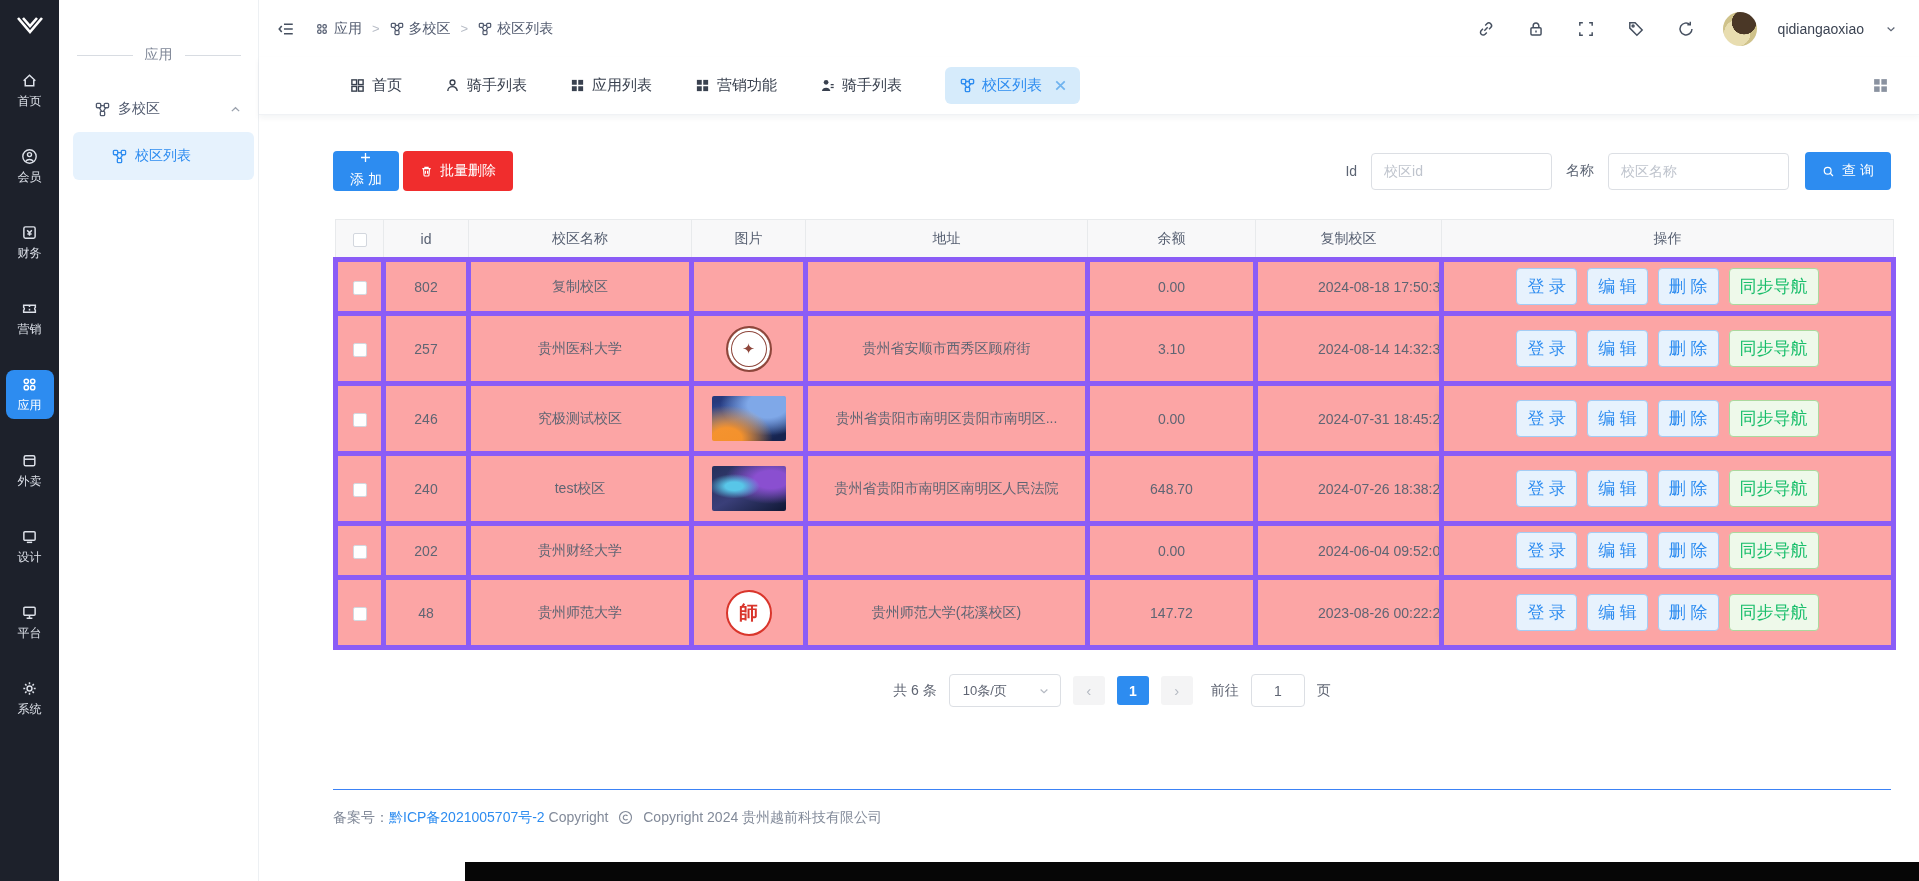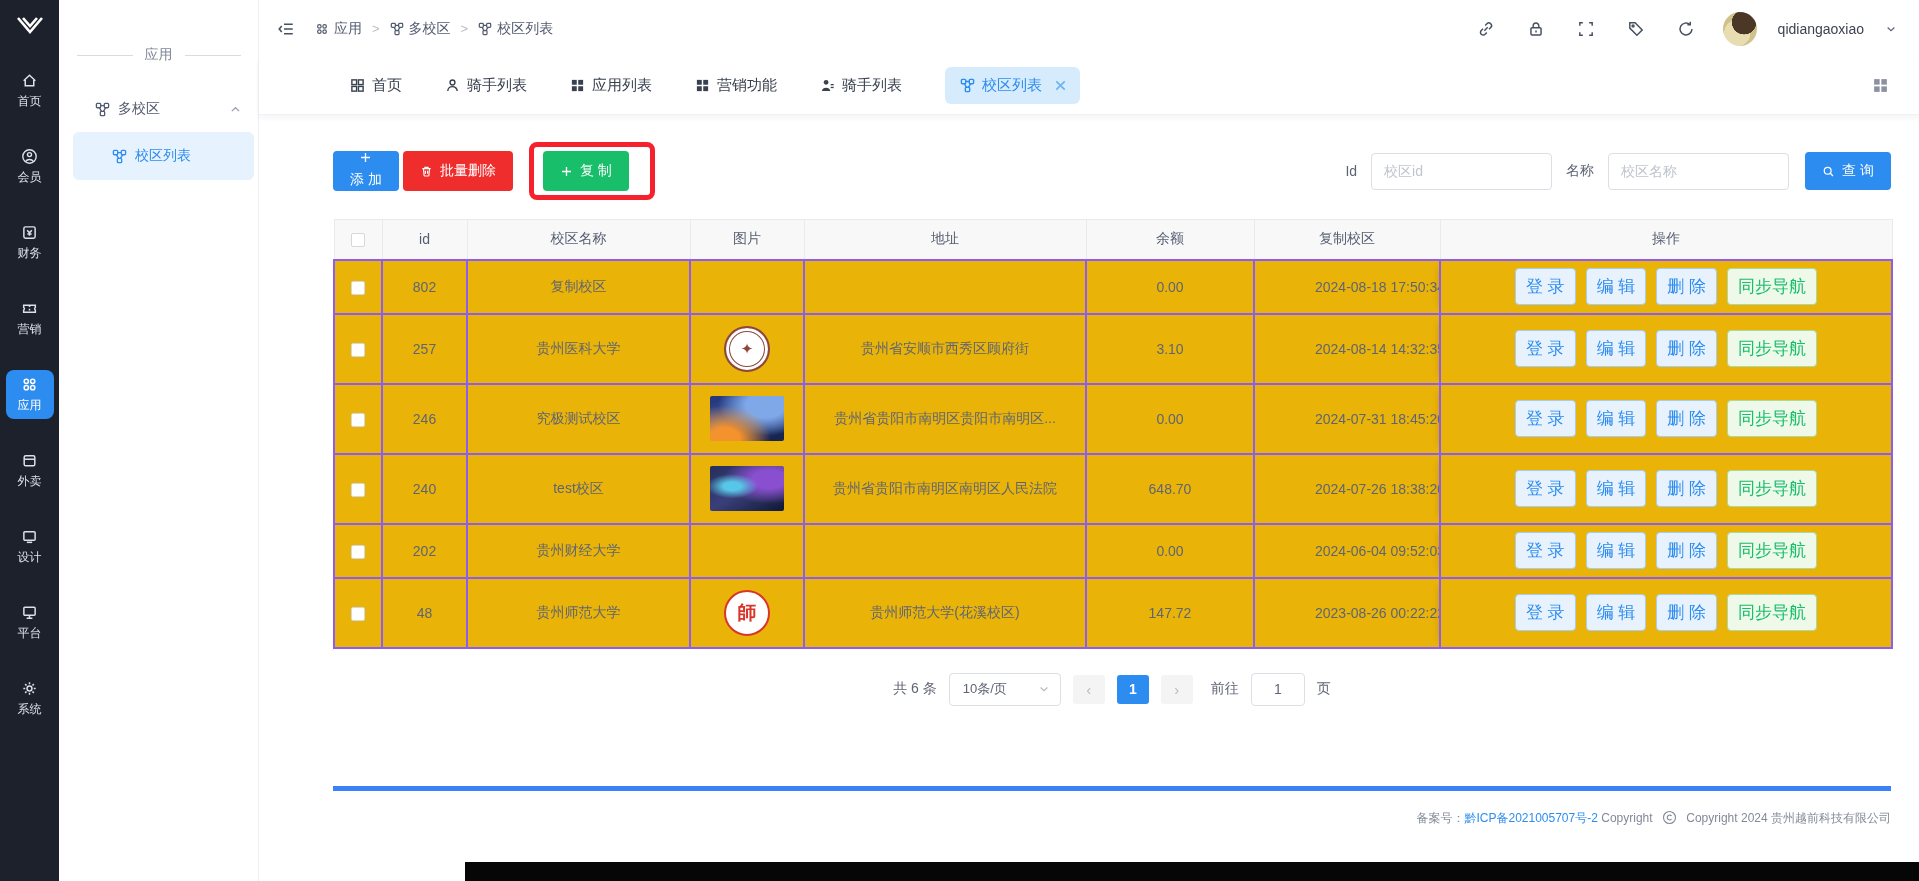--- a/index.html
+++ b/index.html
@@ -55,21 +55,21 @@
   .btn-add { margin-right:4px;flex-direction:column; }
   .search-group { margin-left:auto; display:flex; align-items:center; gap:14px; }
   .search-group label { color:#5c6473; font-size:14px; }
   .txt-input { width:181px; height:37px; border:1px solid #dcdfe4; border-radius:4px; padding:0 12px; font-size:14px; color:#515a6e; font-family:inherit; outline:none; }
   .txt-input::placeholder { color:#bfc4cd; }
   .btn-query { background:#2d8cf0; height:38px; margin-left:2px; }
 
   
   .tbl { border-collapse:collapse; table-layout:fixed; width:1558px; margin-top:28px; }
   .tbl th { background:#f8f8f9; color:#555e70; font-weight:normal; font-size:14px; height:40px; border:1px solid #e8eaec; }
-  .tbl td { border:2px solid #8b5cf6; text-align:center; font-size:14px; color:#5f6573; background:#eab308; }
+  .tbl td { border:5px solid #8b5cf6; text-align:center; font-size:14px; color:#5f6573; background:#fca5a5; }
   .tbl tr.h54 td { height:54px; }
   .tbl tr.h70 td { height:70px; }
   .chk { width:14px; height:14px; border:1px solid #d3d7de; border-radius:2px; display:inline-block; background:#fff; cursor:pointer; vertical-align:middle; }
   .cell-img { display:inline-block; vertical-align:middle; }
   .img-photo { width:74px; height:45px; border-radius:2px; }
   .img-photo-sky { background:radial-gradient(ellipse at 20% 95%, rgba(255,150,40,.95) 0 18%, transparent 55%), radial-gradient(ellipse at 75% 20%, #7fa8e8 0 25%, transparent 60%), linear-gradient(160deg, #26397c 10%, #3c5fb2 45%, #16244f 90%); }
   .img-photo-gamer { background:radial-gradient(ellipse at 30% 45%, #58c6e8 0 12%, transparent 35%), radial-gradient(ellipse at 80% 30%, #8a4fd0 0 20%, transparent 55%), linear-gradient(150deg, #27315e 5%, #3a3f79 50%, #131b3a 95%); }
   .img-seal { width:46px; height:46px; border-radius:50%; background:#fff; display:inline-flex; align-items:center; justify-content:center; }
   .img-seal-maroon { border:2px solid #8e463b; box-shadow:inset 0 0 0 3px #fff, inset 0 0 0 4px #8e463b; }
   .img-seal-maroon::after { content:"✦"; color:#8e463b; font-size:15px; }
@@ -84,21 +84,21 @@
   .mini-green { background:#eef9ea; border:1px solid #abd99e; color:#19be6b; }
 
   
   .pagination { margin:24px auto 0; display:flex; align-items:center; gap:12px; color:#5f6573; font-size:14px; }
   .page-size { width:112px; height:33px; border:1px solid #dcdfe4; border-radius:4px; display:inline-flex; align-items:center; justify-content:space-between; padding:0 10px 0 13px; color:#5f6573; cursor:pointer; background:#fff; font-size:13px; }
   .pg-btn { width:32px; height:29px; border:none; border-radius:3px; background:#f4f4f5; color:#b4b9c2; font-size:15px; display:inline-flex; align-items:center; justify-content:center; cursor:pointer; }
   .pg-btn.current { background:#2d8cf0; color:#fff; font-weight:bold; font-size:14px; }
   .goto-input { width:54px; height:33px; border:1px solid #dcdfe4; border-radius:4px; text-align:center; font-size:14px; color:#5f6573; font-family:inherit; outline:none; }
 
   
-  .footer { margin-top:auto; border-top:5px solid #3b82f6; padding:19px 0 54px; text-align:right; color:#828a99; font-size:12px; }
+  .footer { margin-top:auto; border-top:1px solid #3b82f6; padding:19px 0 54px; text-align:left; color:#828a99; font-size:14px; }
   .footer a { color:#2d8cf0; text-decoration:none; cursor:pointer; }
   .copyright-icon { display:inline-block; margin:0 6px; }
   .black-bar { position:absolute; left:206px; right:0; bottom:0; height:19px; background:#060606; }
 </style>
 </head>
 <body>
 
 <aside class="primary">
   <div class="logo">
     <svg width="30" height="26" viewBox="0 0 30 26" fill="none" stroke="#fff" stroke-width="2.6">
@@ -356,28 +356,20 @@
             <path d="M8 2.5 V13.5 M2.5 8 H13.5"></path>
           </svg>
         <span>添 加</span>
       </button>
       <button class="btn btn-danger">
         <svg viewBox="0 0 16 16" fill="none" stroke="#fff" stroke-width="1.4">
             <path d="M2.8 4.5 H13.2 M6 4.5 V3 H10 V4.5 M4.3 4.5 L5 12.6 a1 1 0 0 0 1 .9 H10 a1 1 0 0 0 1 -.9 L11.7 4.5 M6.7 7 V10.7 M9.3 7 V10.7"></path>
           </svg>
         <span>批量删除</span>
       </button>
-      <span class="copy-highlight">
-        <button class="btn btn-copy">
-          <svg viewBox="0 0 16 16" fill="none" stroke="#fff" stroke-width="1.6">
-              <path d="M8 2.5 V13.5 M2.5 8 H13.5"></path>
-            </svg>
-          <span>复 制</span>
-        </button>
-      </span>
 
       <div class="search-group">
         <label>Id</label>
         <input class="txt-input" placeholder="校区id" style="">
         <label>名称</label>
         <input class="txt-input" placeholder="校区名称" style="">
         <button class="btn btn-query">
           <svg viewBox="0 0 16 16" fill="none" stroke="#fff" stroke-width="1.5">
               <circle cx="7" cy="7" r="4.2"></circle>
               <path d="M10.2 10.2 L13.5 13.5"></path>

